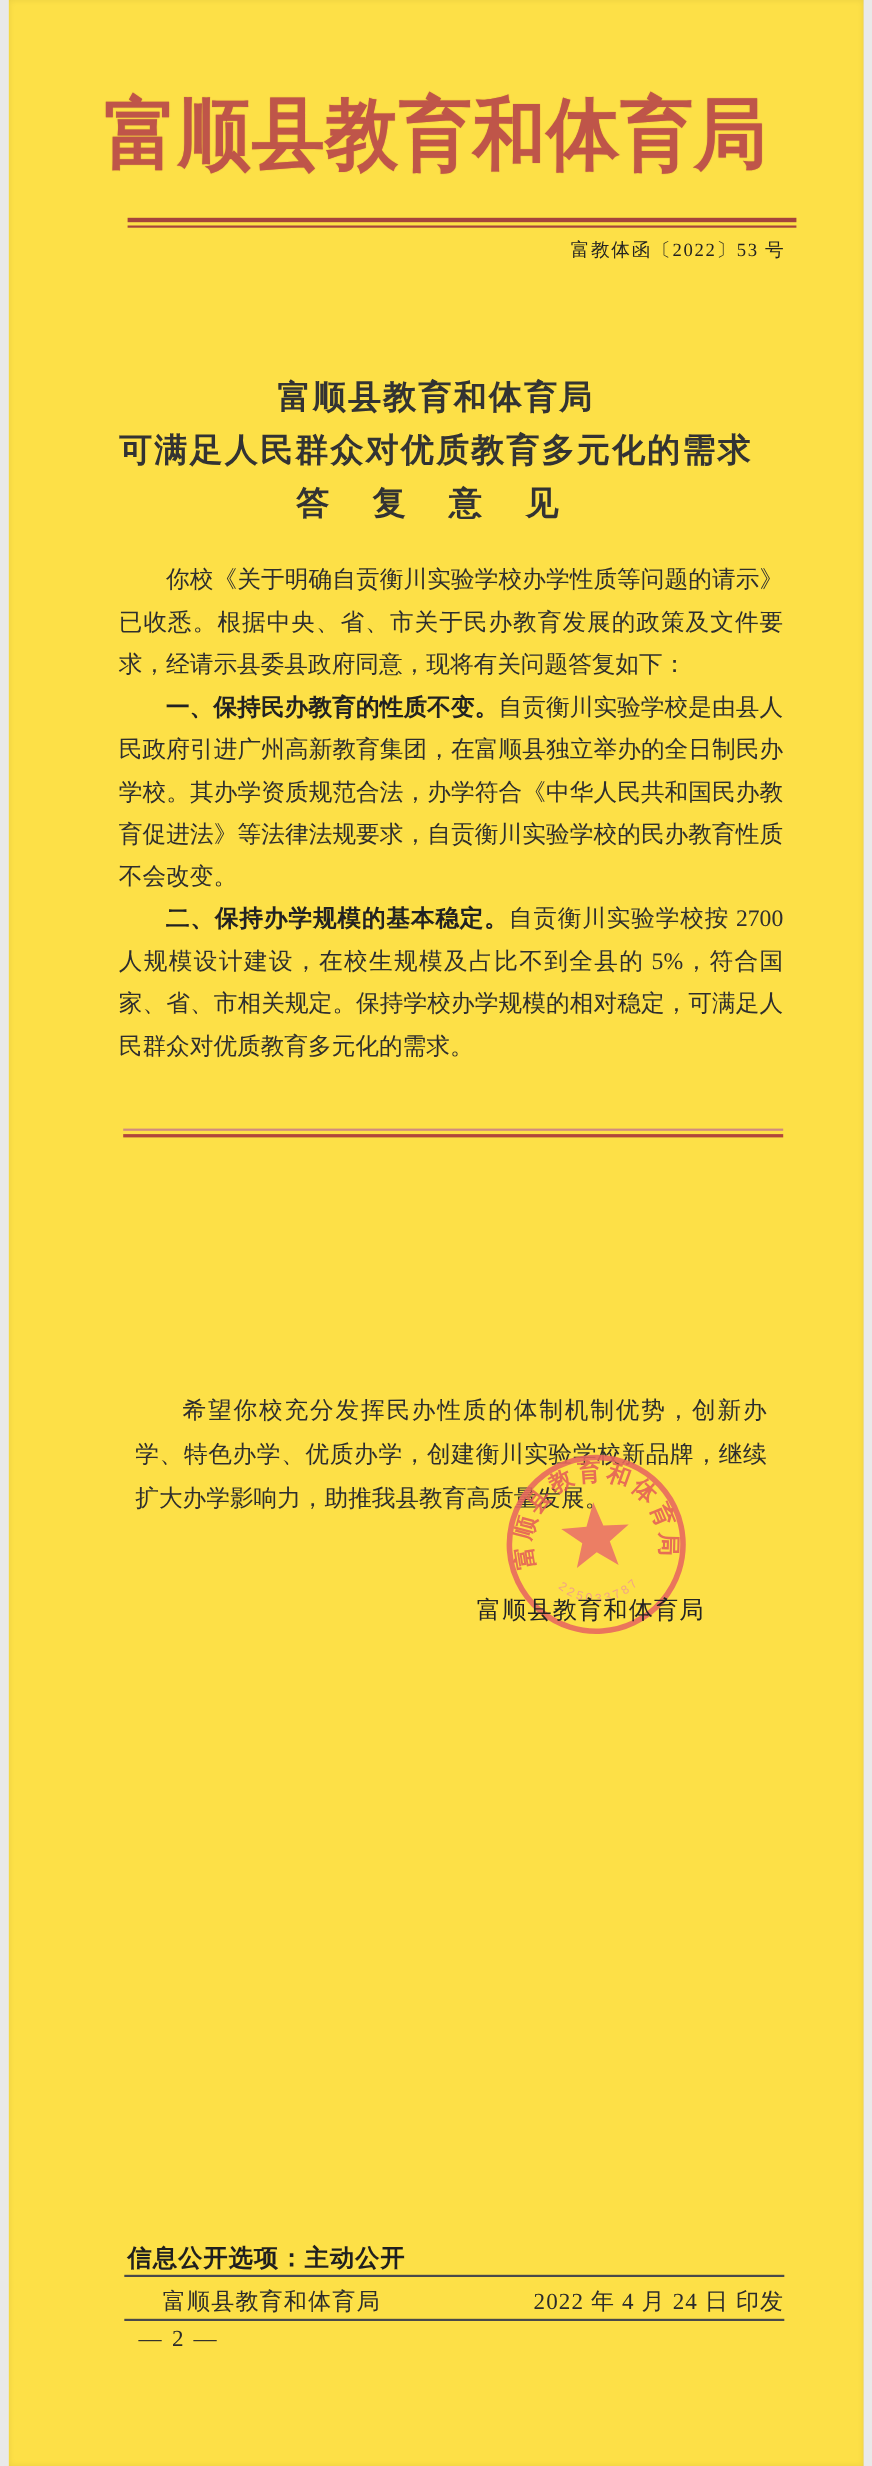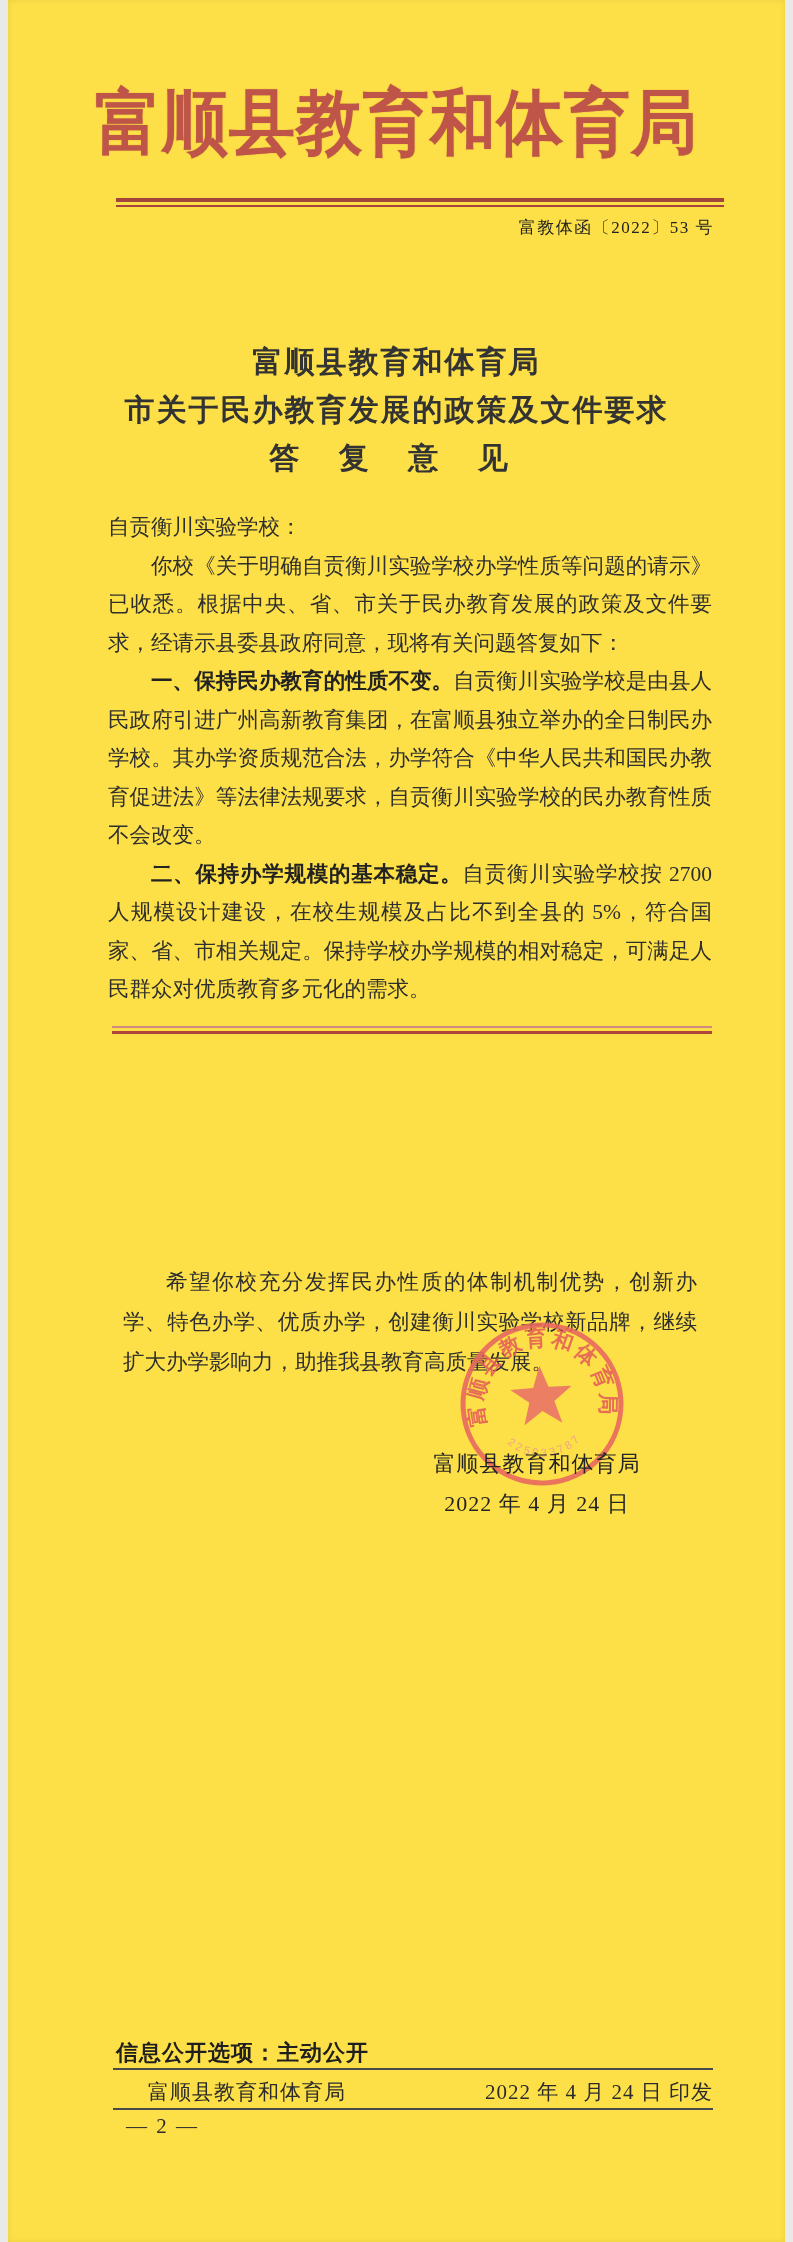--- a/index.html
+++ b/index.html
@@ -108,26 +108,25 @@
 
 <div class="page">
 
   <div class="letterhead">富顺县教育和体育局</div>
   <div class="letterhead-rule"></div>
 
   <div class="doc-number">富教体函〔2022〕53 号</div>
 
   <div class="title-block">
     <div>富顺县教育和体育局</div>
-    <div>市关于民办教育发展的政策及文件要求</div>
+    <div>可满足人民群众对优质教育多元化的需求</div>
     <div class="title-line3">答 复 意 见</div>
   </div>
 
   <div class="body-text">
-    <p>自贡衡川实验学校：</p>
     <p class="indent">你校《关于明确自贡衡川实验学校办学性质等问题的请示》已收悉。根据中央、省、市关于民办教育发展的政策及文件要求，经请示县委县政府同意，现将有关问题答复如下：</p>
     <p class="indent"><span class="lead">一、保持民办教育的性质不变。</span><span>自贡衡川实验学校是由县人民政府引进广州高新教育集团，在富顺县独立举办的全日制民办学校。其办学资质规范合法，办学符合《中华人民共和国民办教育促进法》等法律法规要求，自贡衡川实验学校的民办教育性质不会改变。</span></p>
     <p class="indent"><span class="lead">二、保持办学规模的基本稳定。</span><span>自贡衡川实验学校按 2700 人规模设计建设，在校生规模及占比不到全县的 5%，符合国家、省、市相关规定。保持学校办学规模的相对稳定，可满足人民群众对优质教育多元化的需求。</span></p>
   </div>
 
   <div class="mid-divider"></div>
 
   <div class="closing-text">
     <p class="indent">希望你校充分发挥民办性质的体制机制优势，创新办学、特色办学、优质办学，创建衡川实验学校新品牌，继续扩大办学影响力，助推我县教育高质量发展。</p>
   </div>
@@ -142,21 +141,20 @@
     <text font-family="Liberation Sans, DejaVu Sans, sans-serif" font-size="21" font-weight="bold" fill="#e45f57" letter-spacing="3">
       <textPath href="#sealTextPath" startOffset="50%" text-anchor="middle">富顺县教育和体育局</textPath>
     </text>
     <text font-family="Liberation Sans, DejaVu Sans, sans-serif" font-size="11" fill="#f09a92" letter-spacing="3">
       <textPath href="#sealCodePath" startOffset="50%" text-anchor="middle">225033787</textPath>
     </text>
   </svg>
 
   <div class="signature">
     <div>富顺县教育和体育局</div>
-    <div>2022 年 4 月 24 日</div>
   </div>
 
   <div class="footer-disclosure">信息公开选项：主动公开</div>
   <div class="footer-rule top"></div>
   <div class="footer-print-row">
     <span class="issuer">富顺县教育和体育局</span>
     <span class="printinfo">2022 年 4 月 24 日  印发</span>
   </div>
   <div class="footer-rule bottom"></div>
   <div class="page-number">— 2 —</div>

